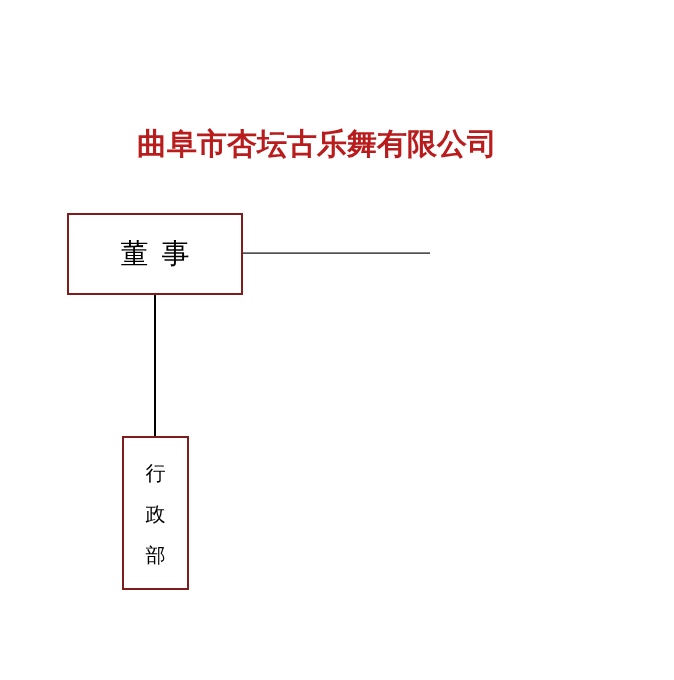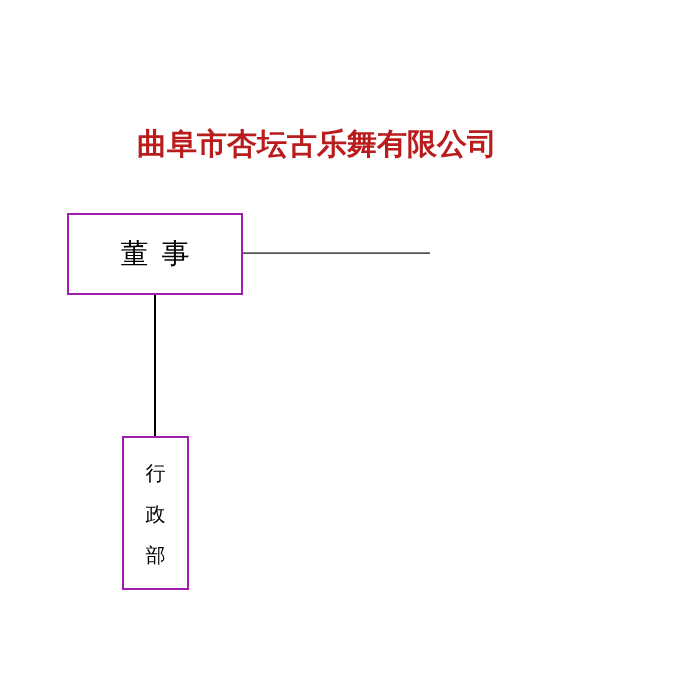--- a/index.html
+++ b/index.html
@@ -23,21 +23,21 @@
     font-size: 30px;
     font-weight: bold;
     letter-spacing: 0px;
     white-space: nowrap;
     color: #b91c1c;
     margin-top: 24px;
   }
   .org-box {
     position: absolute;
     box-sizing: border-box;
-    border: 2px solid #a21caf;
+    border: 2px solid #7f1d1d;
     background: #ffffff;
     display: flex;
     align-items: center;
     justify-content: center;
   }
   .org-box.director {
     left: 67px;
     top: 213px;
     width: 176px;
     height: 82px;

